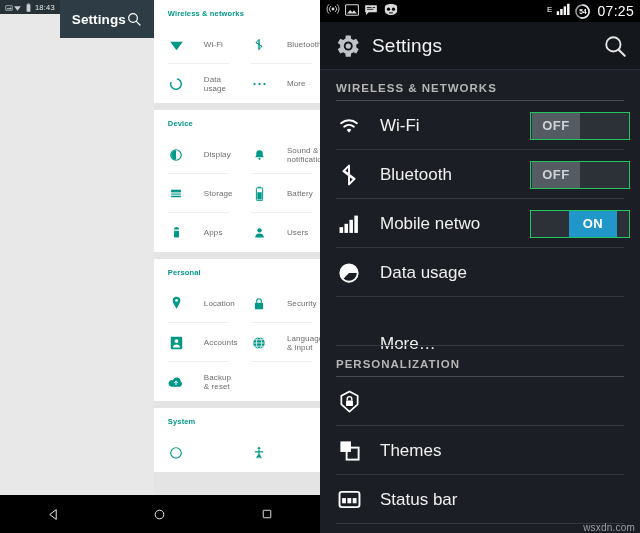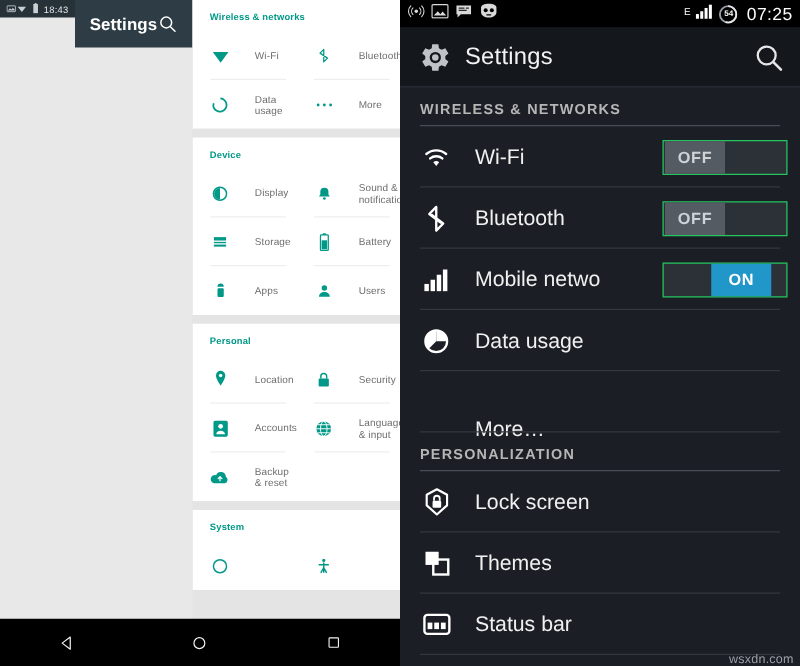--- a/index.html
+++ b/index.html
@@ -530,21 +530,20 @@
       <div class="r-sec-rule"></div>
 
       <div class="r-item sep">
         <span class="r-ico">
           <svg width="23" height="23" viewBox="0 0 24 24">
               <path d="M12 1.5l8.5 4.6v8.8L12 22.5 3.5 14.9V6.1z" fill="none" stroke="#ffffff" stroke-width="1.8" stroke-linejoin="round"></path>
               <path d="M9.6 11V9.3a2.4 2.4 0 014.8 0V11" fill="none" stroke="#ffffff" stroke-width="1.5"></path>
               <rect x="8.4" y="11" width="7.2" height="5.8" rx="1" fill="#ffffff"></rect>
             </svg>
         </span>
-        <span class="r-lbl">Lock screen</span>
       </div>
 
       <div class="r-item sep">
         <span class="r-ico">
           <svg width="23" height="23" viewBox="0 0 24 24">
               <rect x="2.5" y="2.5" width="11" height="11" fill="#ffffff"></rect>
               <rect x="9" y="9" width="12.5" height="12.5" fill="none" stroke="#ffffff" stroke-width="2"></rect>
             </svg>
         </span>
         <span class="r-lbl">Themes</span>

